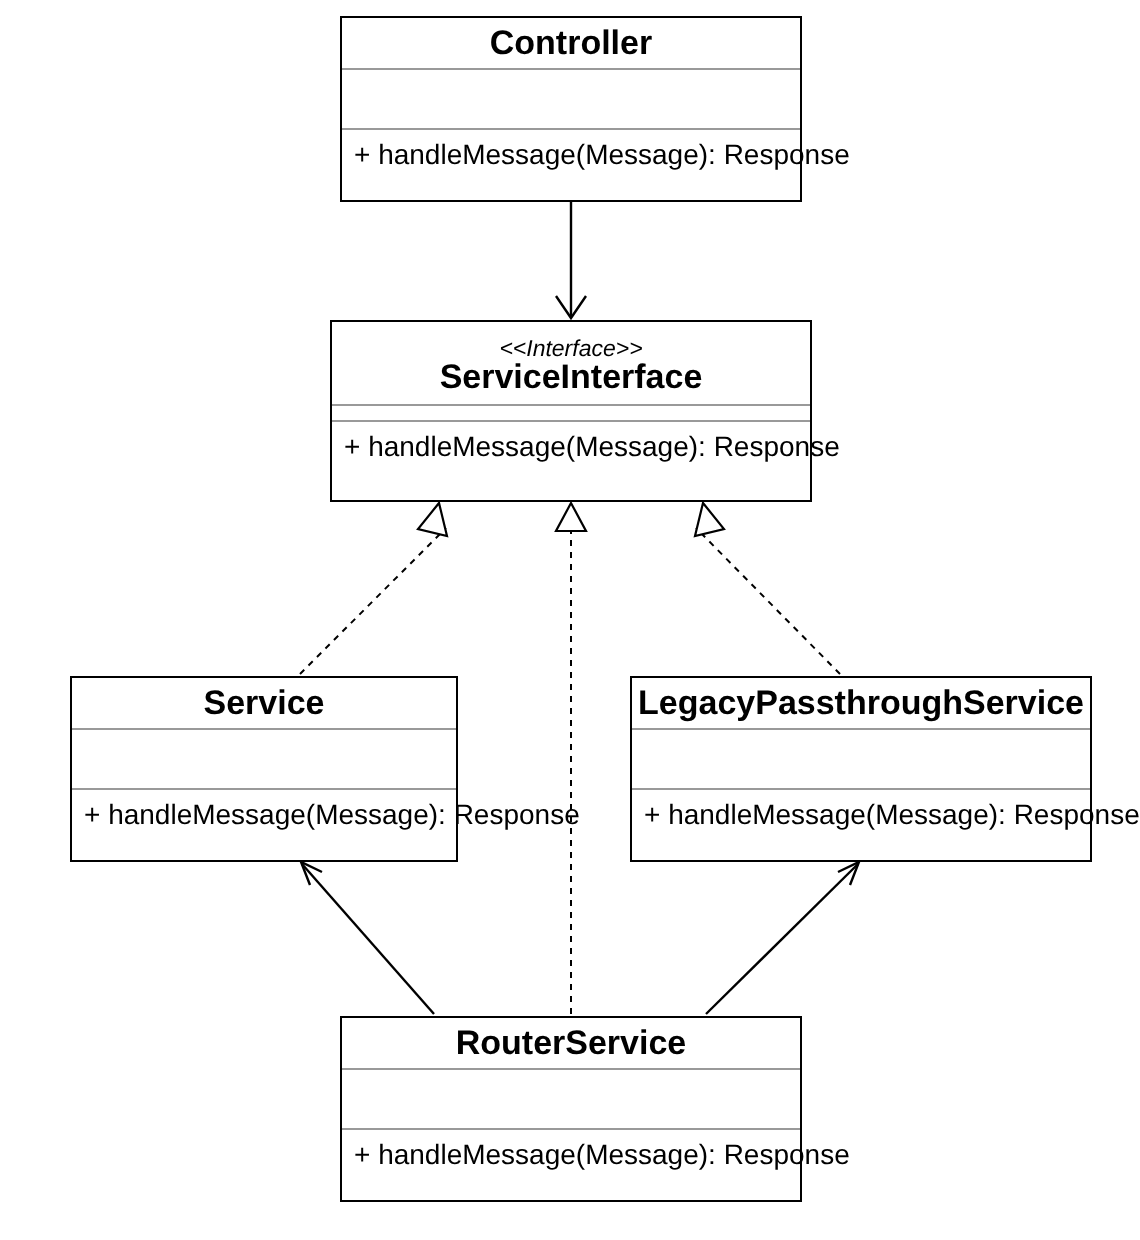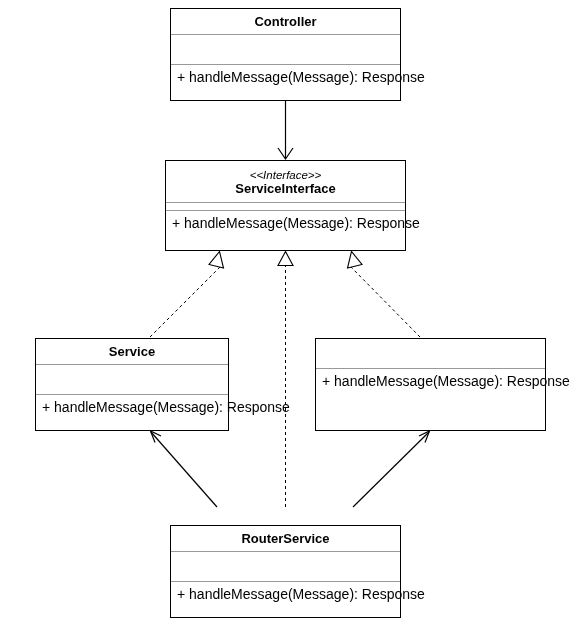--- a/index.html
+++ b/index.html
@@ -48,21 +48,21 @@
   }
   .uml-stereotype {
     font-size: 11.5px;
     font-style: italic;
     color: #000000;
     line-height: 14px;
     text-align: center;
     white-space: nowrap;
   }
   .uml-title {
-    font-size: 13px;
+    font-size: 17px;
     font-weight: bold;
     color: #000000;
     line-height: 14px;
     text-align: center;
     white-space: nowrap;
   }
   .uml-attributes {
     box-sizing: border-box;
     border-bottom: 1px solid #999999;
     padding: 2px 6px;
@@ -96,21 +96,21 @@
   #node-service .uml-header { height: 26px; }
   #node-service .uml-attributes { height: 30px; }
 
   #node-legacypassthroughservice {
     left: 315px; top: 338px; width: 231px; height: 93px;
   }
   #node-legacypassthroughservice .uml-header { height: 26px; }
   #node-legacypassthroughservice .uml-attributes { height: 30px; }
 
   #node-routerservice {
-    left: 170px; top: 508px; width: 231px; height: 93px; margin-top: 17px;
+    left: 170px; top: 508px; width: 231px; height: 93px;
   }
   #node-routerservice .uml-header { height: 26px; }
   #node-routerservice .uml-attributes { height: 30px; }
 </style>
 </head>
 <body>
 
 <div id="diagram-canvas">
 
   <svg id="edge-layer" width="570" height="620" viewBox="0 0 570 620" xmlns="http://www.w3.org/2000/svg">
@@ -165,20 +165,23 @@
 
   <div class="uml-class" id="node-service">
     <div class="uml-header">
       <div class="uml-title">Service</div>
     </div>
     <div class="uml-attributes"></div>
     <div class="uml-operations">+ handleMessage(Message): Response</div>
   </div>
 
   <div class="uml-class" id="node-legacypassthroughservice">
+    <div class="uml-header">
+      <div class="uml-title">LegacyPassthroughService</div>
+    </div>
     <div class="uml-attributes"></div>
     <div class="uml-operations">+ handleMessage(Message): Response</div>
   </div>
 
   <div class="uml-class" id="node-routerservice">
     <div class="uml-header">
       <div class="uml-title">RouterService</div>
     </div>
     <div class="uml-attributes"></div>
     <div class="uml-operations">+ handleMessage(Message): Response</div>

